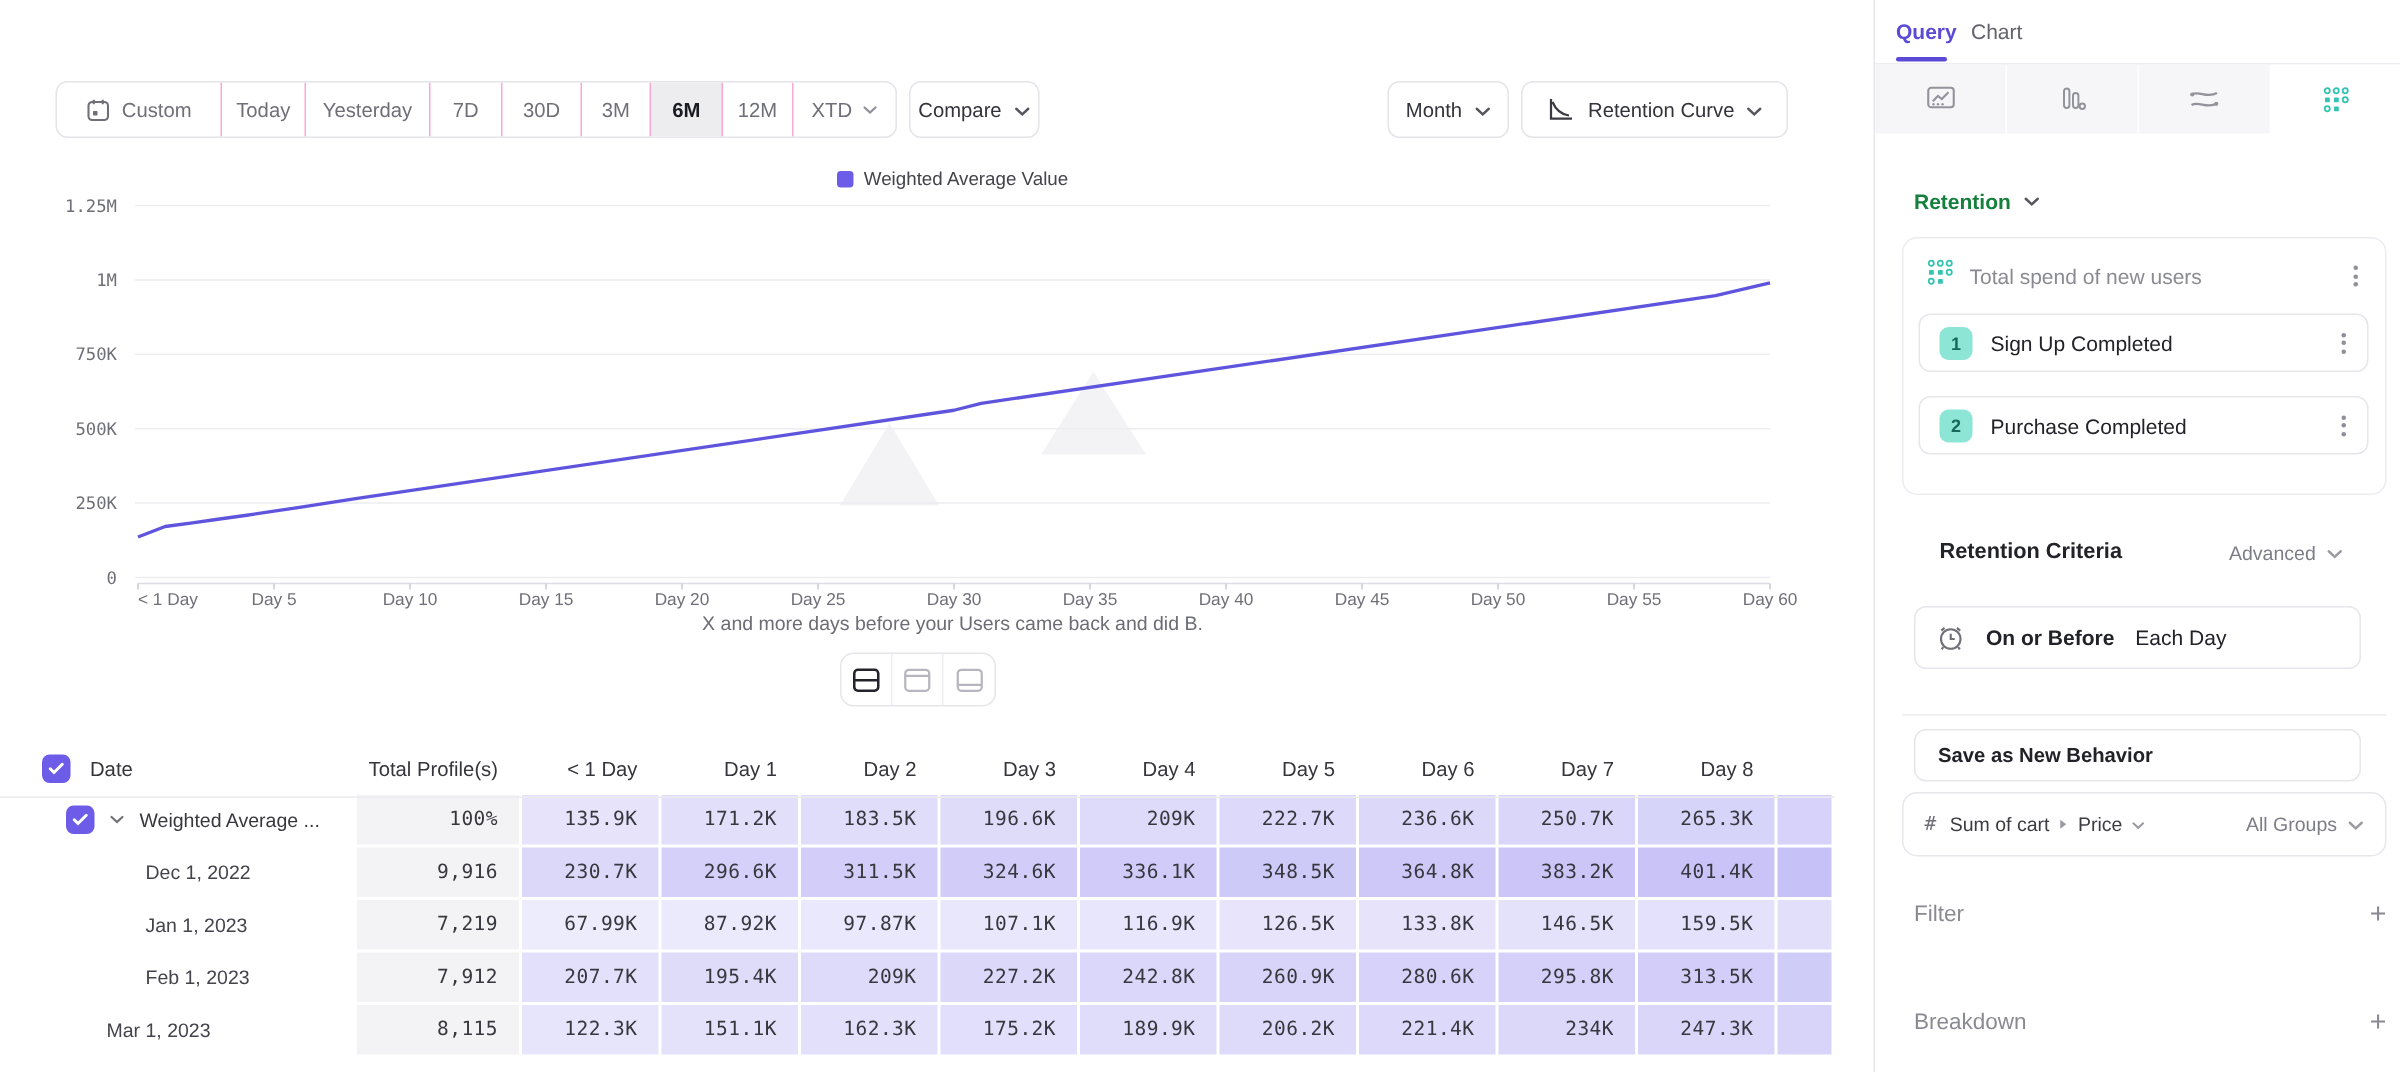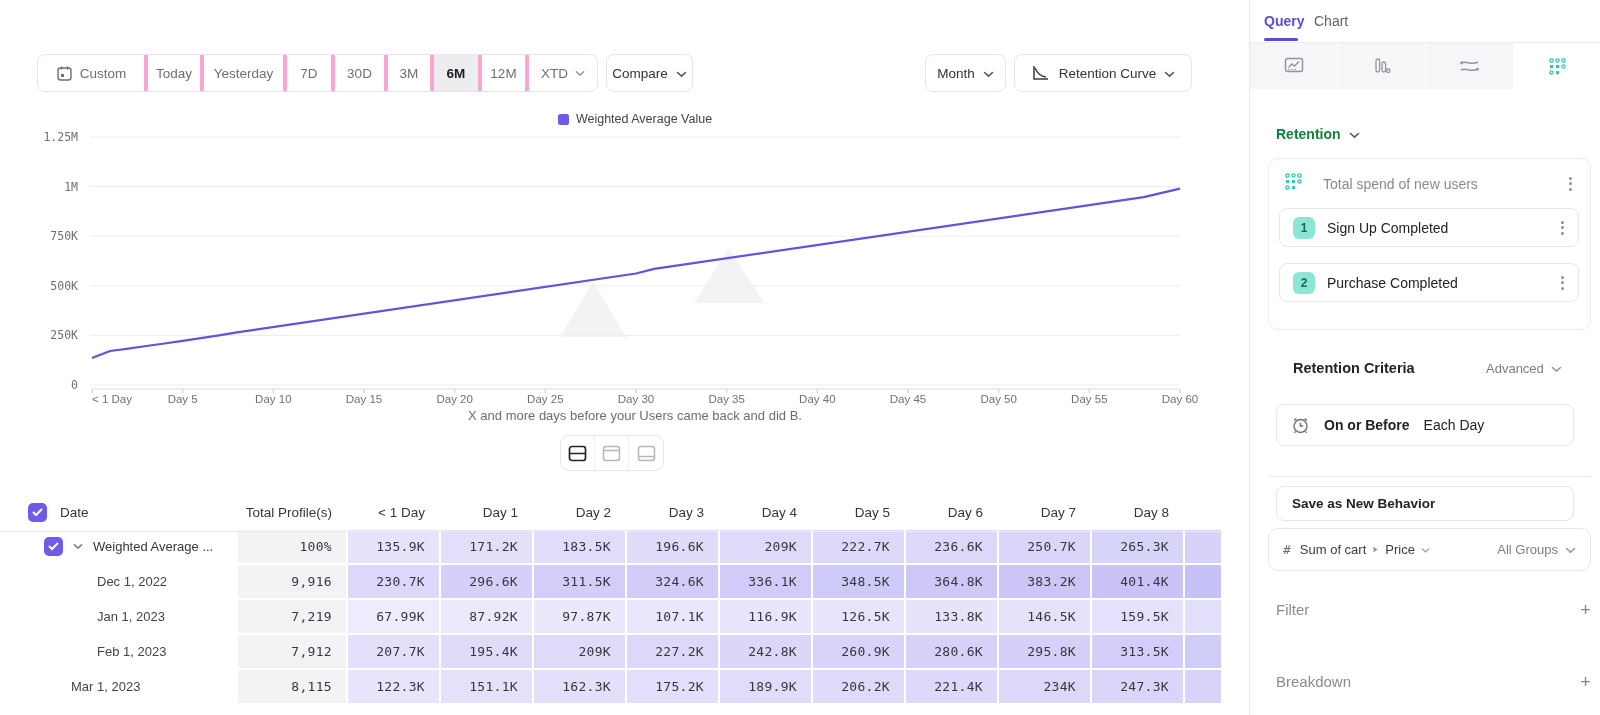--- a/index.html
+++ b/index.html
@@ -7,21 +7,21 @@
     font-family:"Liberation Sans", sans-serif; color:#2c2c33; }
   #app { position:relative; width:1600px; height:715px; }
   #main { position:absolute; left:0; top:0; width:1249px; height:715px; }
   #sidebar { position:absolute; left:1249px; top:0; width:351px; height:715px; border-left:1px solid #e8e8ee; background:#fff; }
   .abs { position:absolute; }
   .mono { font-family:"DejaVu Sans Mono", monospace; }
 
   
   .segctl { display:flex; height:38px; border:1px solid #e4e4e9; border-radius:8px; overflow:hidden; background:#fff; }
   .seg { display:flex; align-items:center; justify-content:center; gap:7px; font-size:13.5px; color:#6f6f78;
-    border-right:4px solid #f9a8d4; cursor:pointer; white-space:nowrap; }
+    border-right:1px solid #f9a8d4; cursor:pointer; white-space:nowrap; }
   .seg:last-child { border-right:none; }
   .seg.sel { background:#ededef; color:#1b1b22; font-weight:bold; }
   .btn { display:flex; align-items:center; justify-content:center; gap:8px; height:38px; border:1px solid #e4e4e9;
     border-radius:8px; background:#fff; font-size:13.5px; color:#33333b; cursor:pointer; }
   .chevi { flex:0 0 auto; }
 
   
   #legend { display:flex; align-items:center; justify-content:center; gap:7px; font-size:12.5px; color:#43434b; }
   #legend .sw { width:11px; height:11px; border-radius:2.5px; }
   #caption { text-align:center; font-size:13px; color:#6c6c75; }
@@ -362,21 +362,21 @@
       </div>
 
     <div class="abs" style="left:26px; top:125px; display:flex; align-items:center; gap:8px;">
       <span style="font-size:14px; font-weight:bold; color:#15803d;">Retention</span>
       <span id="chev-retention"><svg width="11" height="7" viewBox="0 0 11 7">
             <path d="M1.5 1.5 L5.5 5.2 L9.5 1.5" fill="none" stroke="#55555e" stroke-width="1.6" stroke-linecap="round"></path>
           </svg></span>
     </div>
 
     <div class="abs card" style="left:18px; top:158px; width:323px; height:172px;">
-      <div style="display:flex; align-items:center; gap:20px; padding:13px 14px 9px 15px;">
+      <div style="display:flex; align-items:center; gap:10px; padding:13px 14px 9px 15px;">
         <span id="behavior-icon-slot"><svg width="19" height="19" viewBox="0 0 19 19">
   <circle cx="3.5" cy="3.5" r="1.7" fill="none" stroke="#35c3b2" stroke-width="1.2"></circle>
   <circle cx="9.5" cy="3.5" r="1.7" fill="none" stroke="#35c3b2" stroke-width="1.2"></circle>
   <circle cx="15.5" cy="3.5" r="1.7" fill="none" stroke="#35c3b2" stroke-width="1.2"></circle>
   <rect x="2" y="8" width="3.2" height="3.2" rx="0.6" fill="#35c3b2"></rect>
   <rect x="8" y="8" width="3.2" height="3.2" rx="0.6" fill="#35c3b2"></rect>
   <circle cx="15.5" cy="9.5" r="1.7" fill="none" stroke="#35c3b2" stroke-width="1.2"></circle>
   <circle cx="3.5" cy="15.5" r="1.7" fill="none" stroke="#35c3b2" stroke-width="1.2"></circle>
   <rect x="8" y="14" width="3.2" height="3.2" rx="0.6" fill="#35c3b2"></rect>
             </svg></span>

